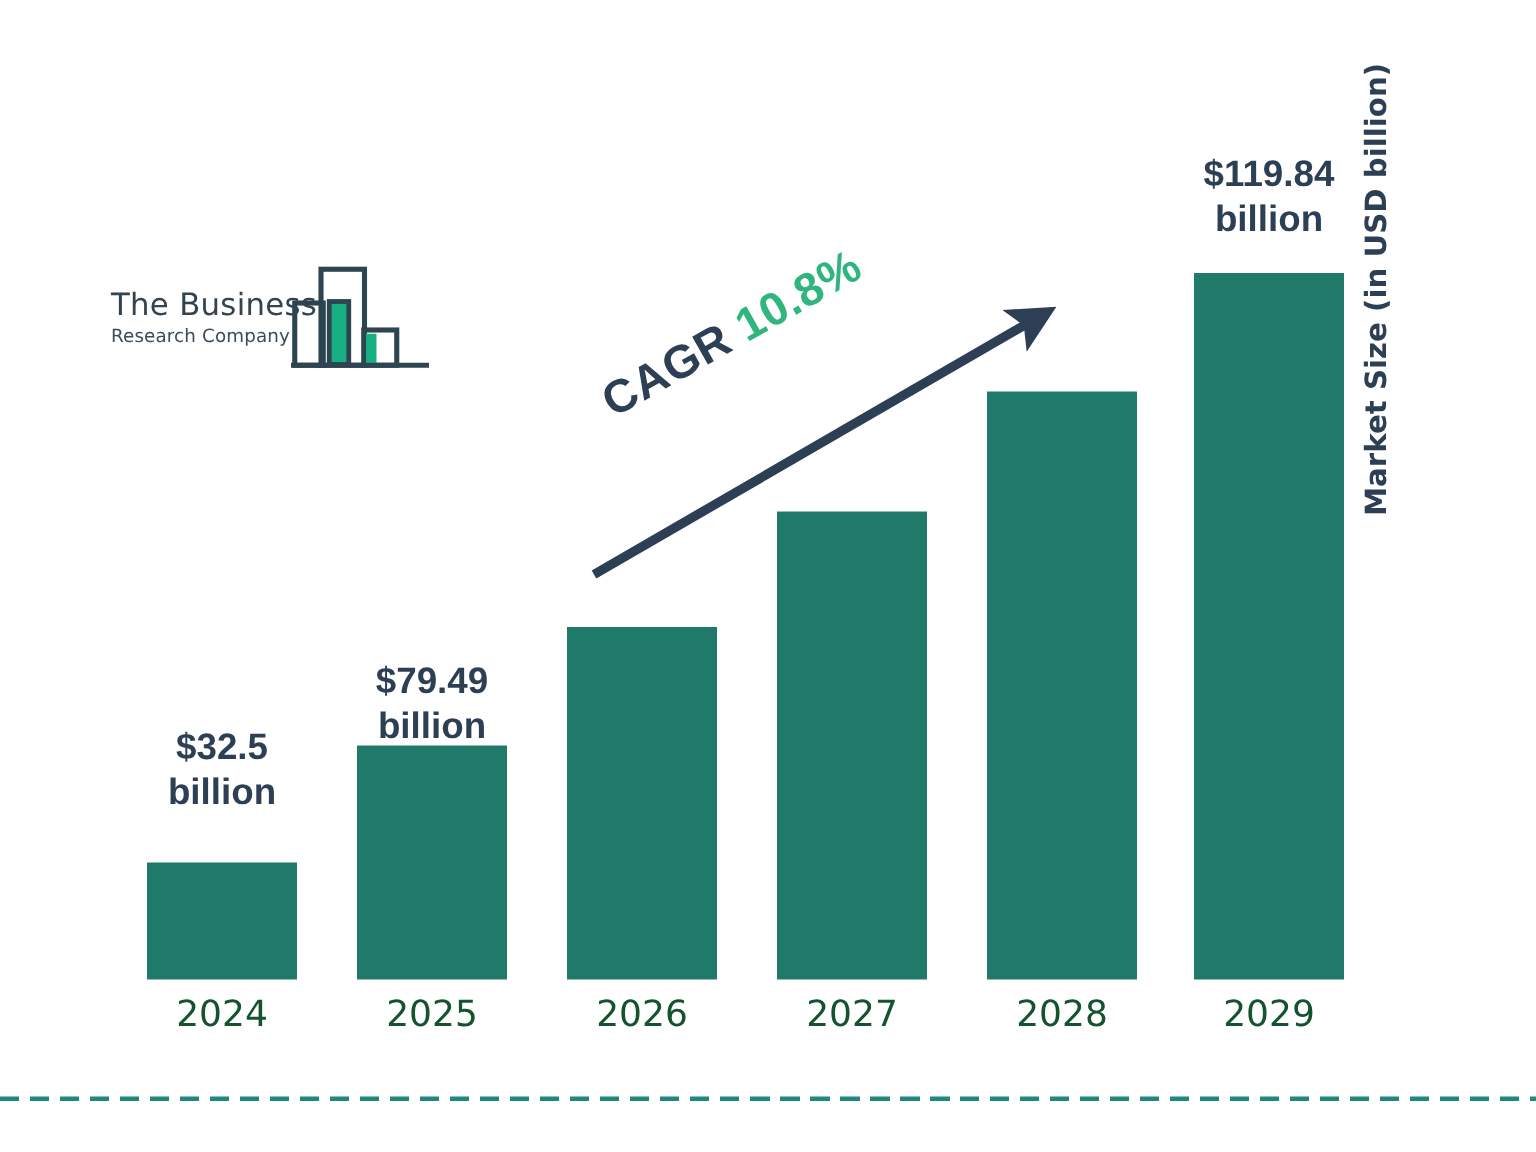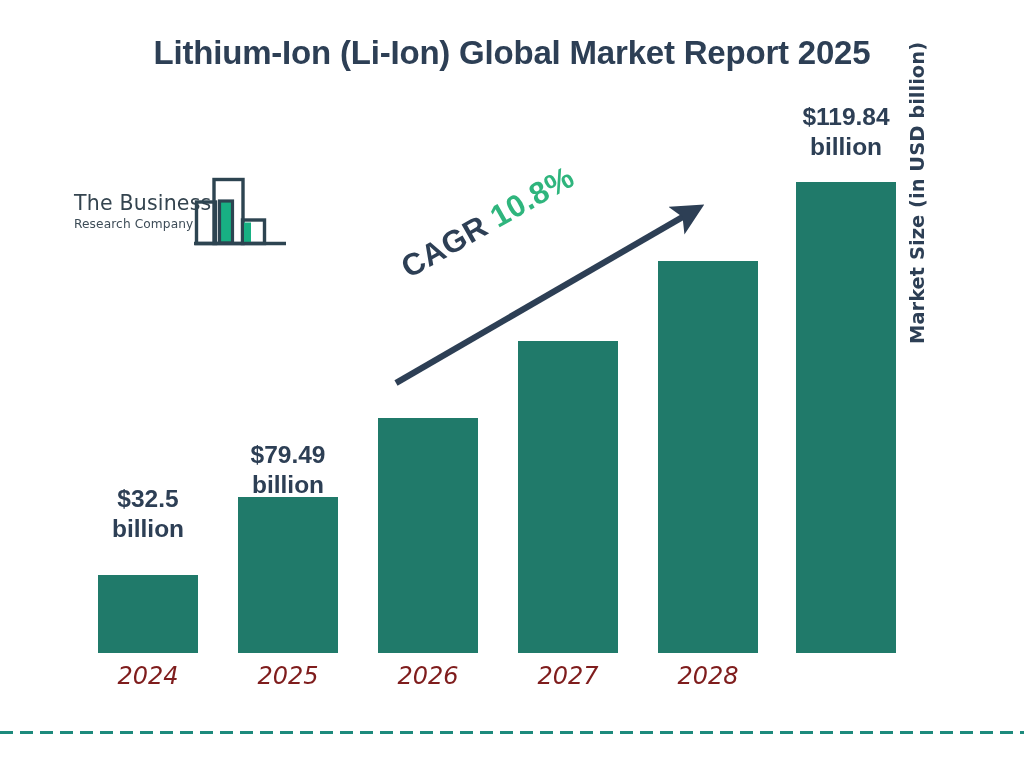--- a/index.html
+++ b/index.html
@@ -64,24 +64,23 @@
     position: absolute;
     text-align: center;
     font-size: 24.5px; font-weight: bold;
     color: #2d3f55; line-height: 1.24;
     width: 136px;
   }
   .x-tick {
     position: absolute;
     text-align: center;
     font-size: 24px;
-    color: #7f1d1d;
+    color: #14532d;
     width: 136px;
     font-family: "DejaVu Sans", sans-serif;
-    font-style: italic;
   }
 
   
   #cagr-label {
     position: absolute;
     left: 404px; top: 252px;
     transform: rotate(-29.5deg);
     transform-origin: left center;
     font-size: 31px; font-weight: bold;
     white-space: nowrap;
@@ -110,21 +109,20 @@
     left: 0; top: 731px; width: 1024px; height: 3px;
     background-image: repeating-linear-gradient(
       to right, #1d8a7c 0 13px, rgba(0,0,0,0) 13px 20px);
   }
 </style>
 </head>
 <body>
 
 <div id="canvas">
 
-  <div id="chart-title">Lithium-Ion (Li-Ion) Global Market Report 2025</div>
 
   <div id="logo">
     <div id="logo-text">
       <div id="logo-line1">The Business</div>
       <div id="logo-line2">Research Company</div>
     </div>
     <div id="logo-mark">
       <svg width="92" height="72" viewBox="0 0 92 72" xmlns="http://www.w3.org/2000/svg">
 
         <rect x="20" y="3.5" width="29" height="64" fill="none" stroke="#2d4451" stroke-width="3.4"></rect>
@@ -166,20 +164,21 @@
     <div class="x-tick" style="left:500px; top:662px;">2027</div>
 
     <div class="bar" style="left:658px; top:261px; height:392px;"></div>
     <div class="x-tick" style="left:640px; top:662px;">2028</div>
 
     <div class="bar" style="left:796px; top:182px; height:471px;"></div>
     <div class="bar-value" style="left:778px; top:102px;">
       <div>$119.84</div>
       <div>billion</div>
     </div>
+    <div class="x-tick" style="left:778px; top:662px;">2029</div>
 
     <svg id="cagr-arrow" style="position:absolute; left:0; top:0;" width="1024" height="768" xmlns="http://www.w3.org/2000/svg">
       <defs>
         <marker id="arrowhead" markerWidth="5.2" markerHeight="5.2" refX="3.1" refY="2.6" orient="auto">
           <path d="M0,0 L5.2,2.6 L0,5.2 L1.15,2.6 z" fill="#2d3f55"></path>
         </marker>
       </defs>
       <line x1="396" y1="383" x2="693" y2="211" stroke="#2d3f55" stroke-width="6.2" marker-end="url(#arrowhead)"></line>
     </svg>
 

